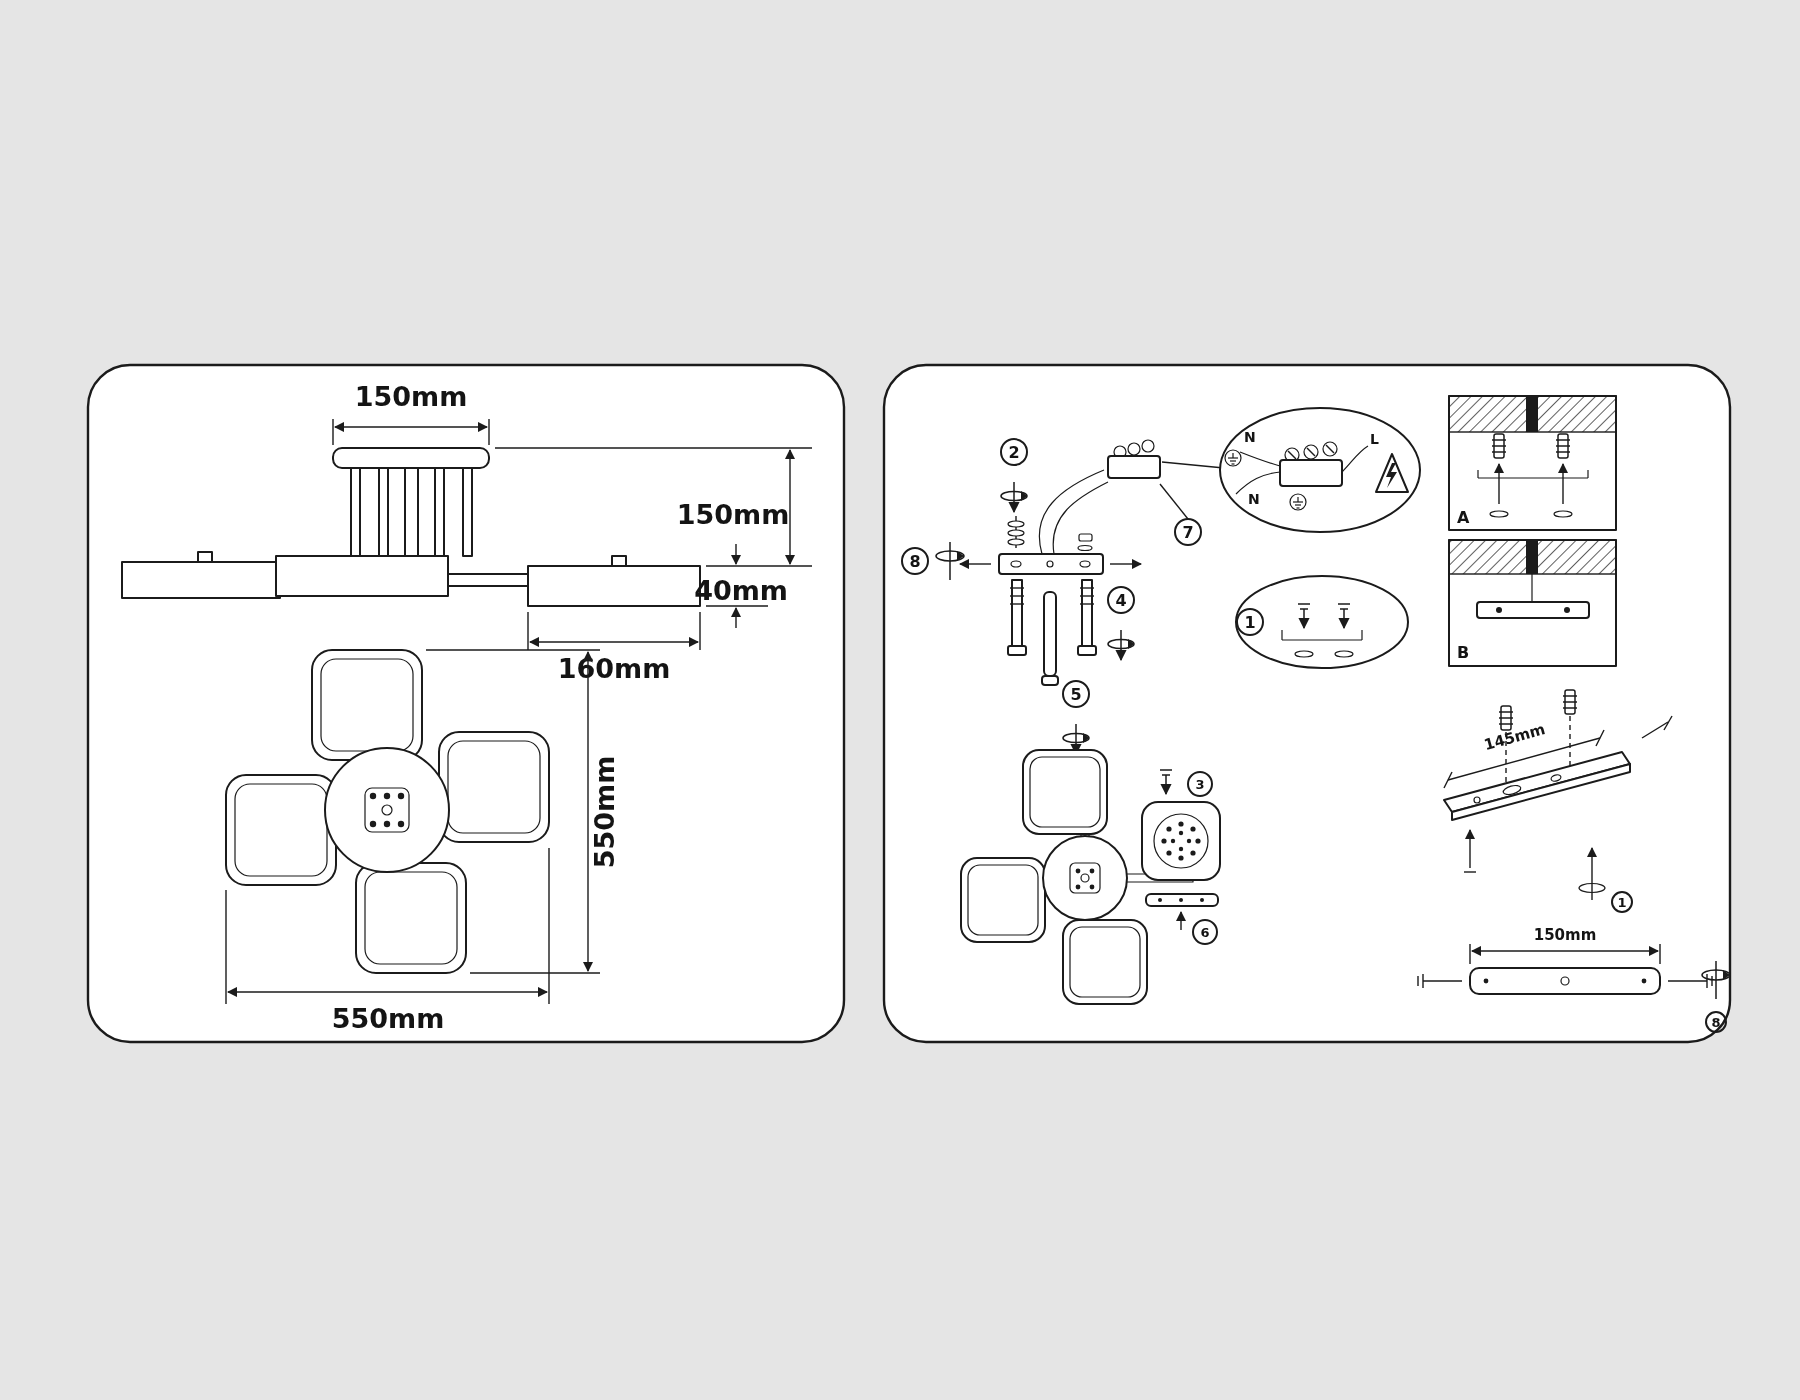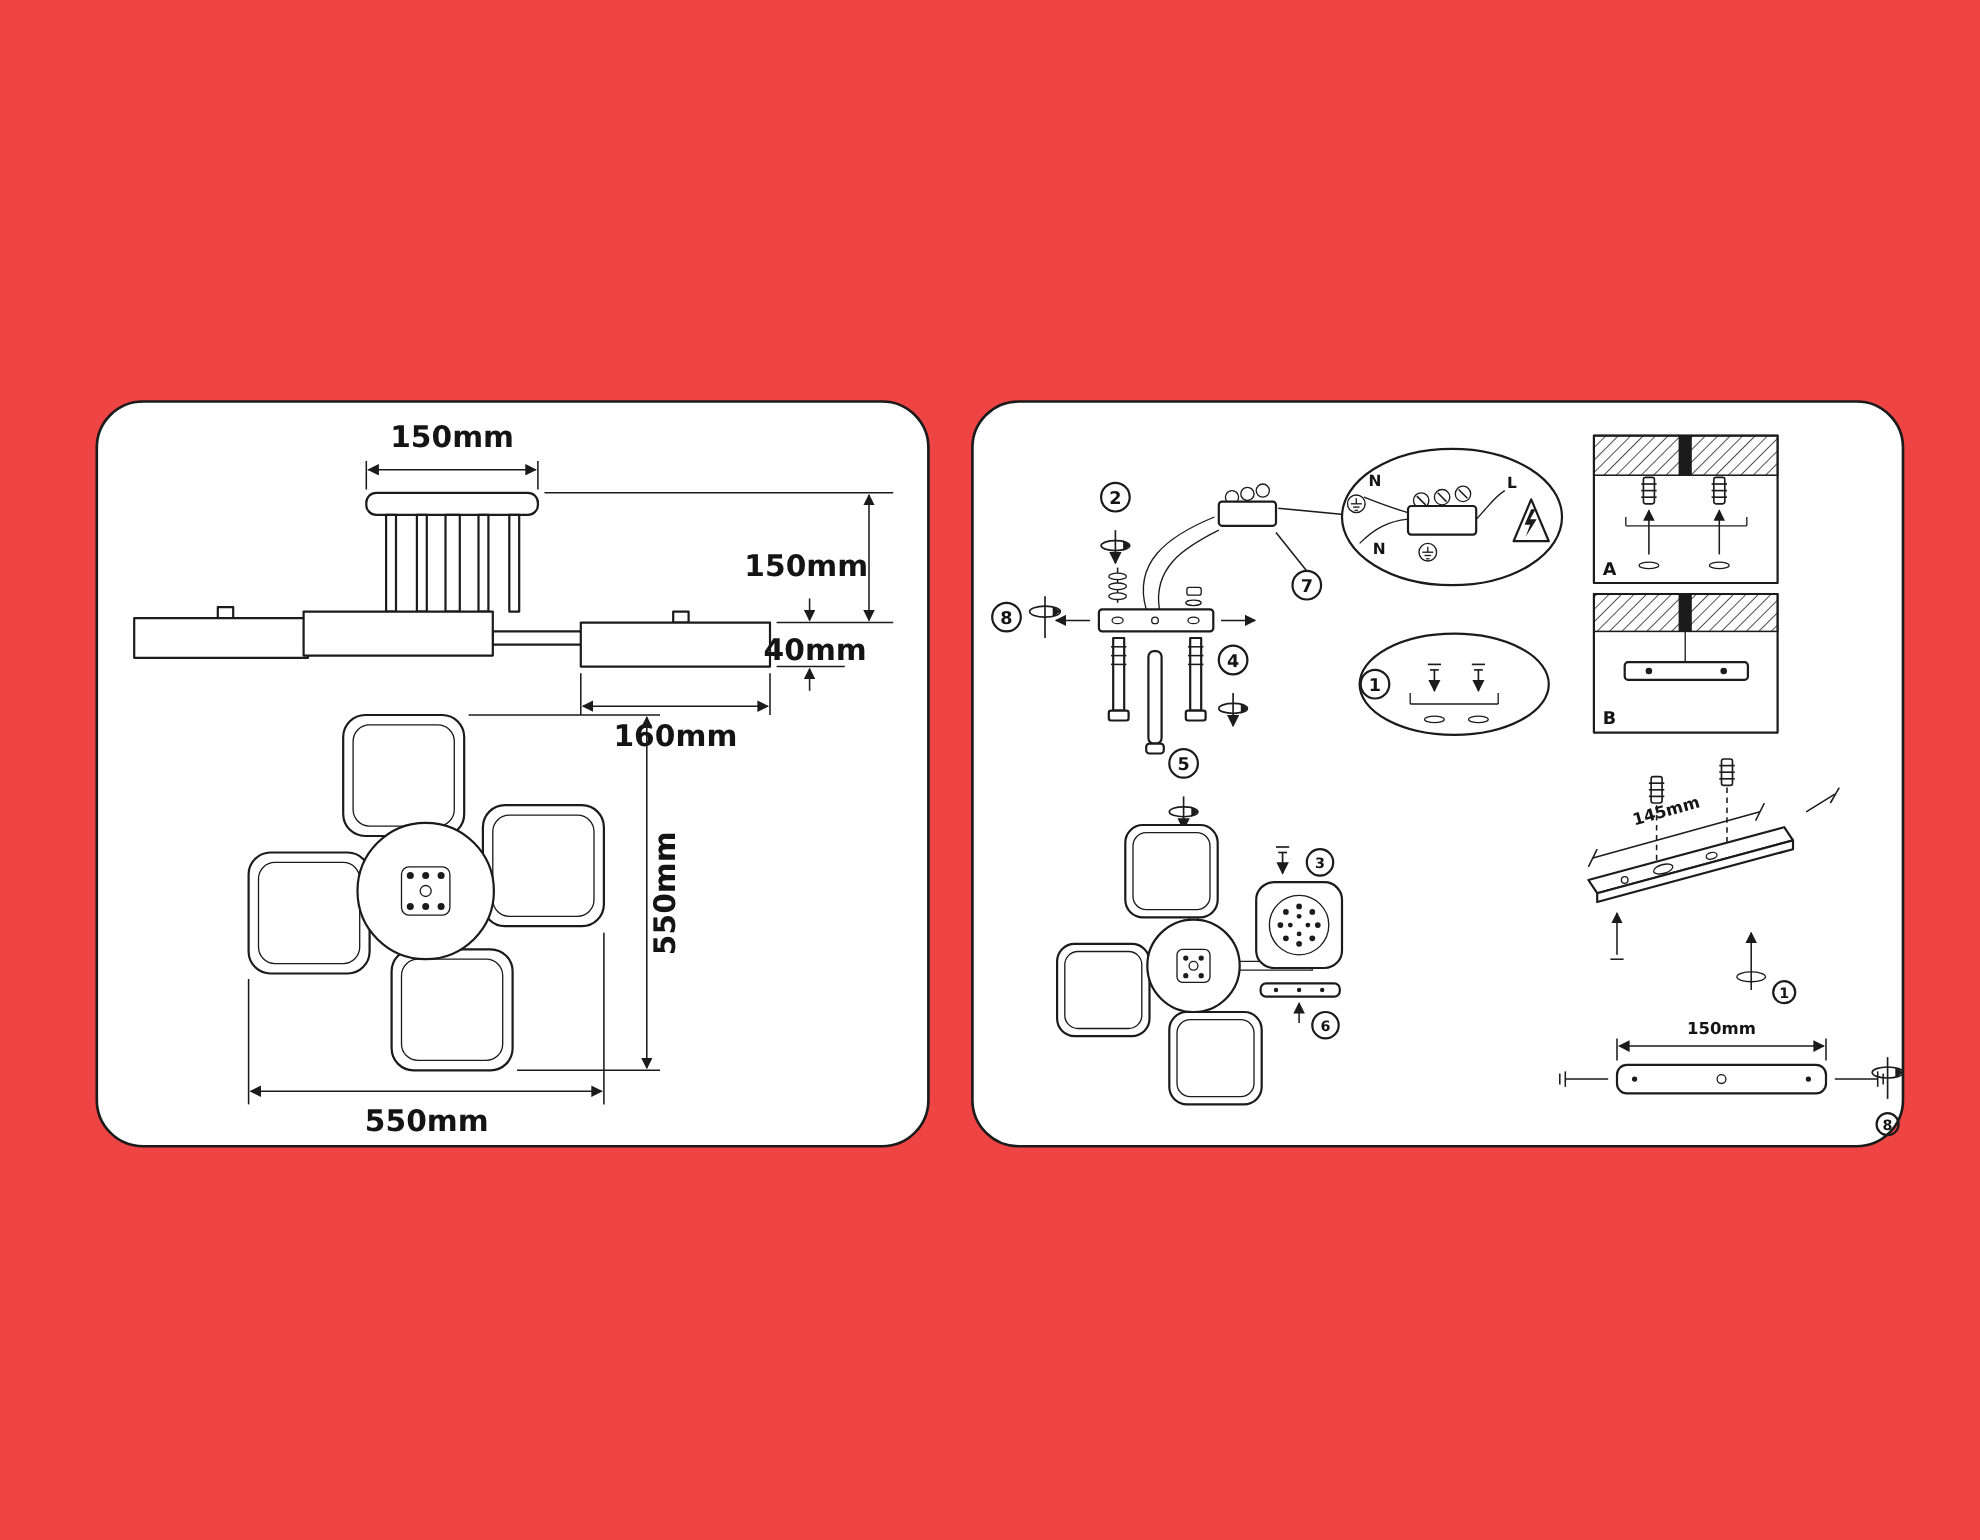--- a/index.html
+++ b/index.html
@@ -1,16 +1,16 @@
 <!DOCTYPE html>
 <html><head>
 <meta charset="utf-8">
 <style>
   html,body { margin:0; padding:0; background:#ffffff; }
-  .stage { position:relative; width:1800px; height:1400px; background:#ef4444; }
+  .stage { position:relative; width:1800px; height:1400px; background:#e5e5e5; }
   svg { display:block; }
   text { font-family:"DejaVu Sans", sans-serif; fill:#141414; }
   .panel  { fill:#fff; stroke:#1b1b1b; stroke-width:2.4; }
   .ln     { fill:none; stroke:#1b1b1b; stroke-width:2; stroke-linejoin:round; }
   .lnw    { fill:#fff;  stroke:#1b1b1b; stroke-width:2; stroke-linejoin:round; }
   .thin   { stroke-width:1.2; }
   .dim    { fill:none; stroke:#1b1b1b; stroke-width:1.4; }
   .dash   { stroke-dasharray:5 4; }
   .blk    { fill:#1b1b1b; stroke:none; }
   .dimtxt { font-size:27px; font-weight:bold; }

